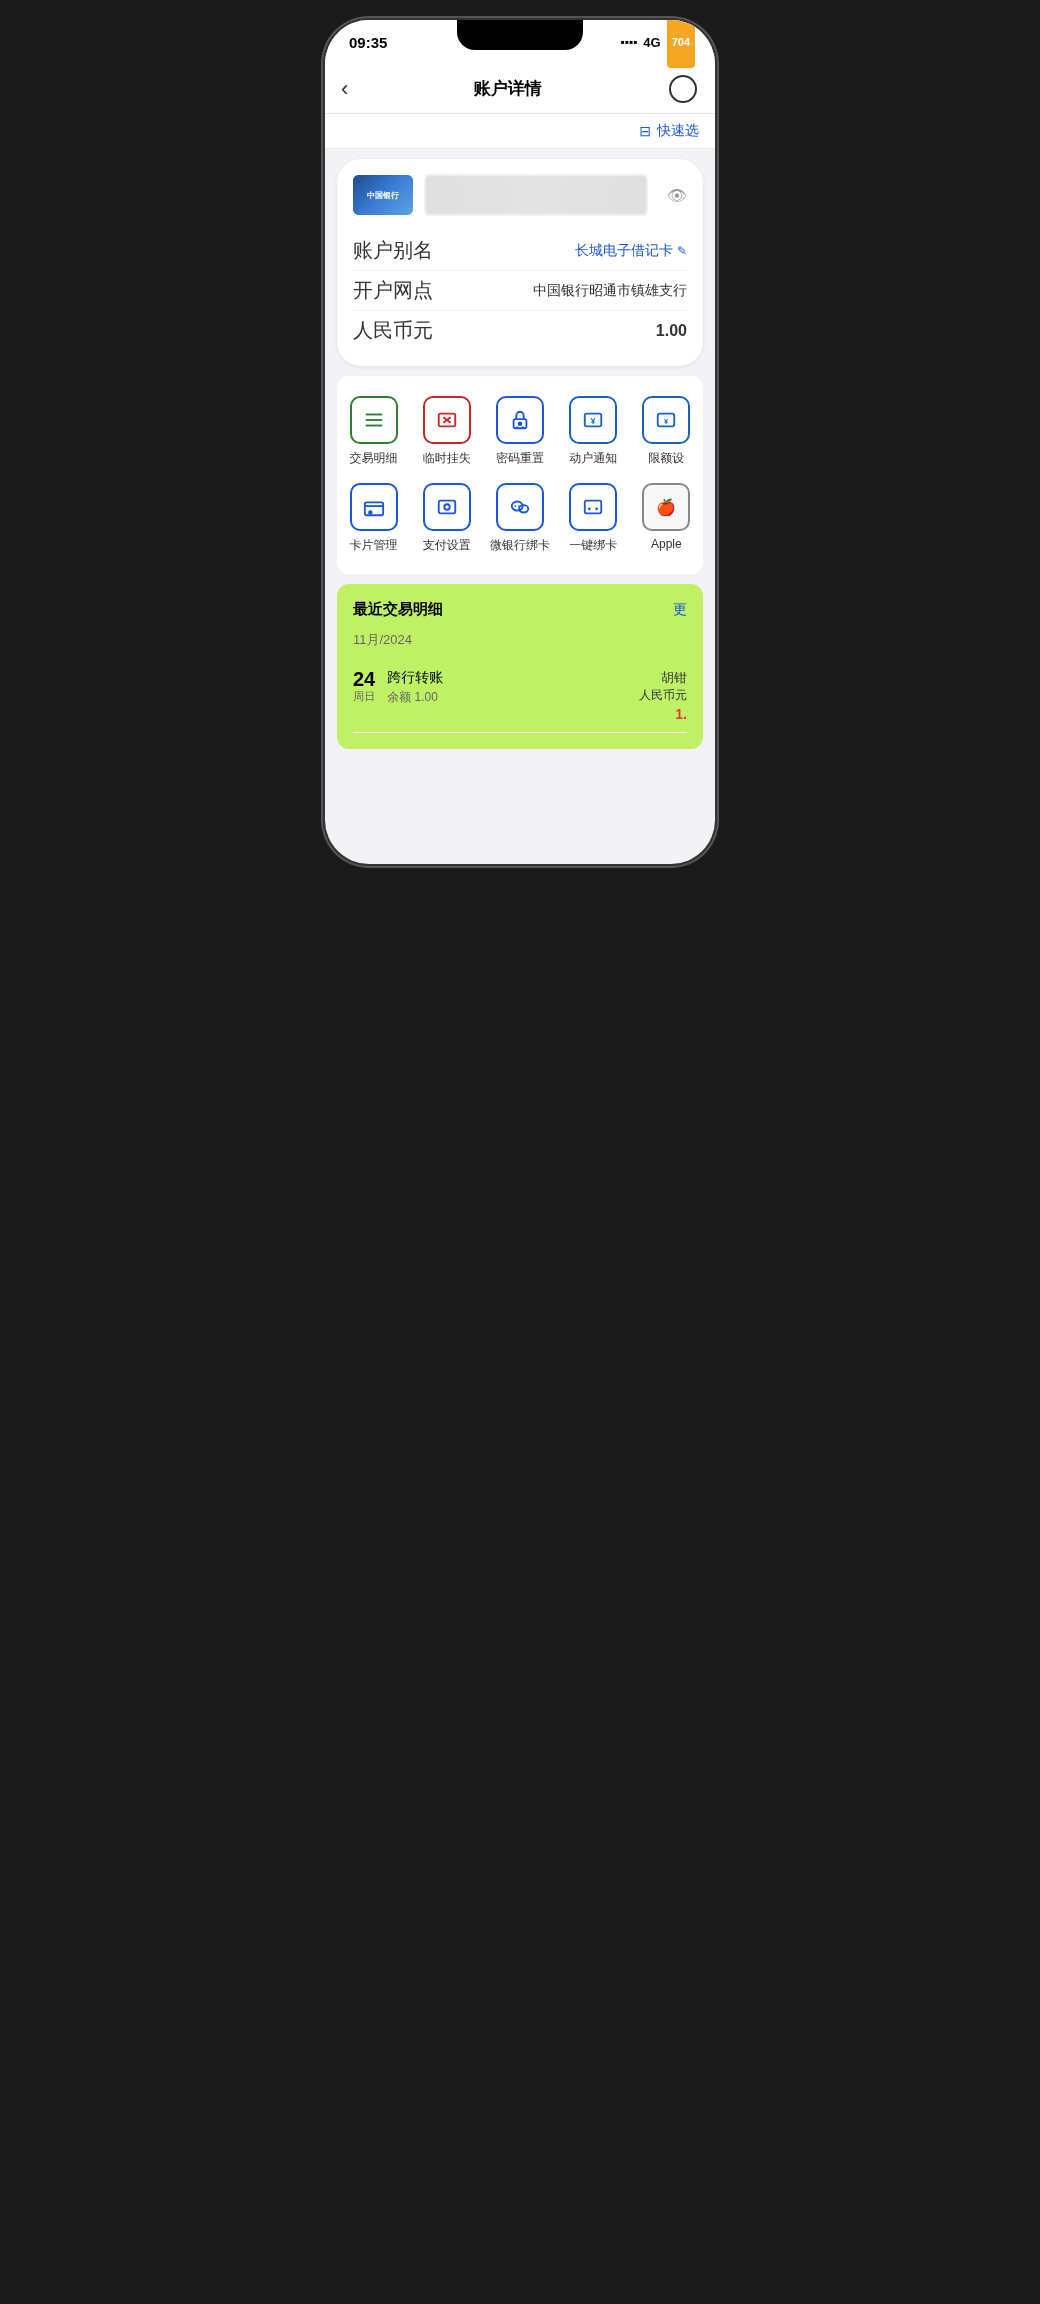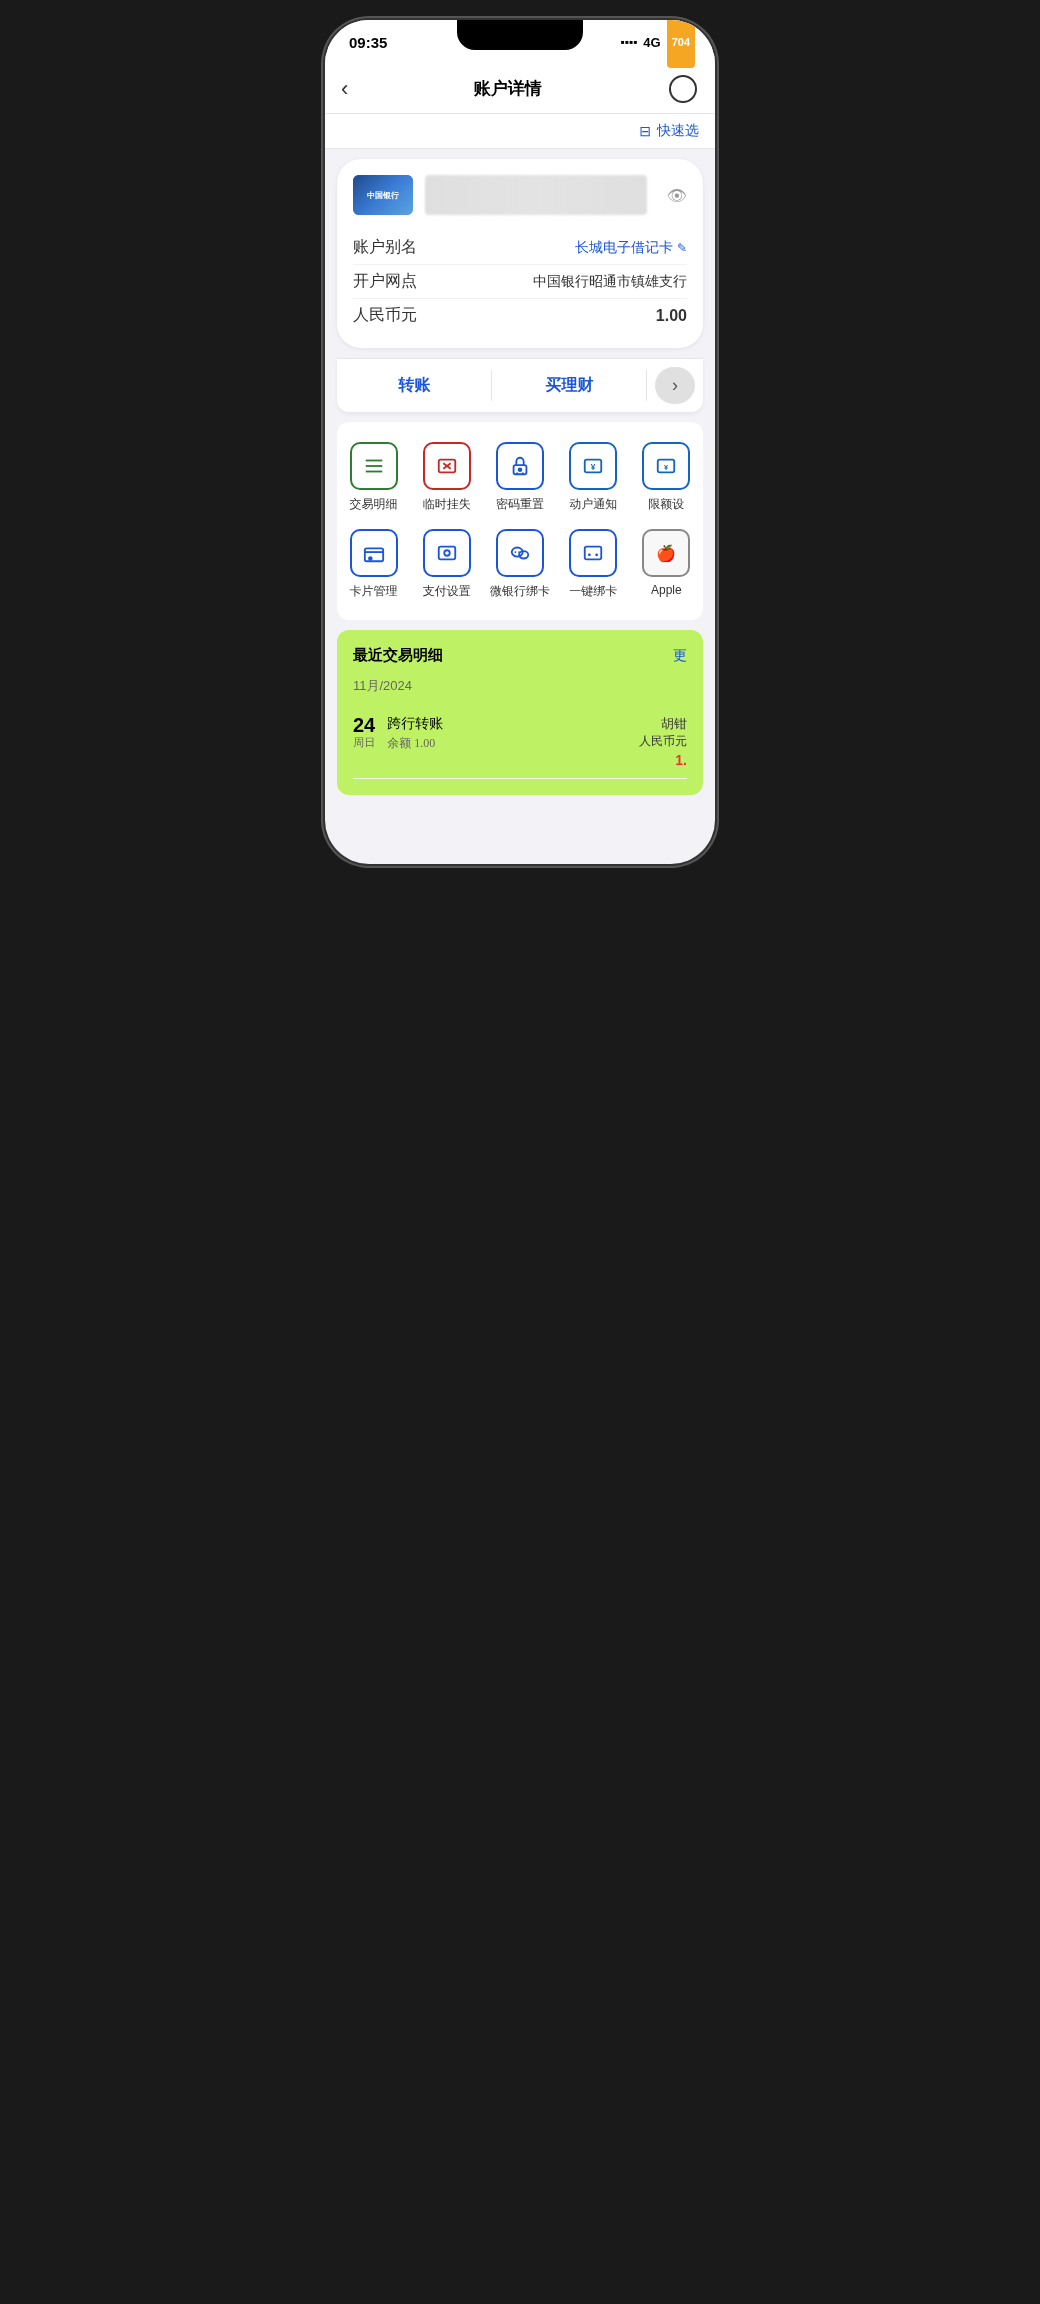--- a/index.html
+++ b/index.html
@@ -207,21 +207,21 @@
       align-items: center;
       padding: 6px 0;
       border-bottom: 1px solid #f2f2f2;
     }
 
     .account-row:last-child {
       border-bottom: none;
     }
 
     .account-label {
-      font-size: 16px;
+      font-size: 20px;
       color: #333;
     }
 
     .account-value {
       font-size: 14px;
       color: #333;
       text-align: right;
     }
 
     .account-value.blue {
@@ -381,21 +381,20 @@
       line-height: 1;
     }
 
     .date-weekday {
       font-size: 11px;
       color: #666;
     }
 
     .transaction-info {
       flex: 1;
-      font-family: Liberation Serif, serif;
     }
 
     .transaction-name {
       font-size: 14px;
       color: #000;
       font-weight: 500;
     }
 
     .transaction-balance {
       font-size: 12px;
@@ -476,27 +475,20 @@
       <span class="account-label">开户网点</span>
       <span class="account-value">中国银行昭通市镇雄支行</span>
     </div>
 
     <div class="account-row">
       <span class="account-label">人民币元</span>
       <span class="account-value bold">1.00</span>
     </div>
   </div>
 
-  <div class="action-buttons">
-    <div class="action-btn">转账</div>
-    <div class="action-btn">买理财</div>
-    <div class="action-btn-more">
-      <span style="font-size:18px;color:#555;">›</span>
-    </div>
-  </div>
 
   <div class="menu-grid">
     <div class="menu-row">
 
       <div class="menu-item">
         <div class="menu-icon-box green-border">
           <svg width="22" height="22" viewBox="0 0 24 24" fill="none" stroke="#2e7d32" stroke-width="2">
             <line x1="3" y1="6" x2="21" y2="6"></line>
             <line x1="3" y1="12" x2="21" y2="12"></line>
             <line x1="3" y1="18" x2="21" y2="18"></line>

